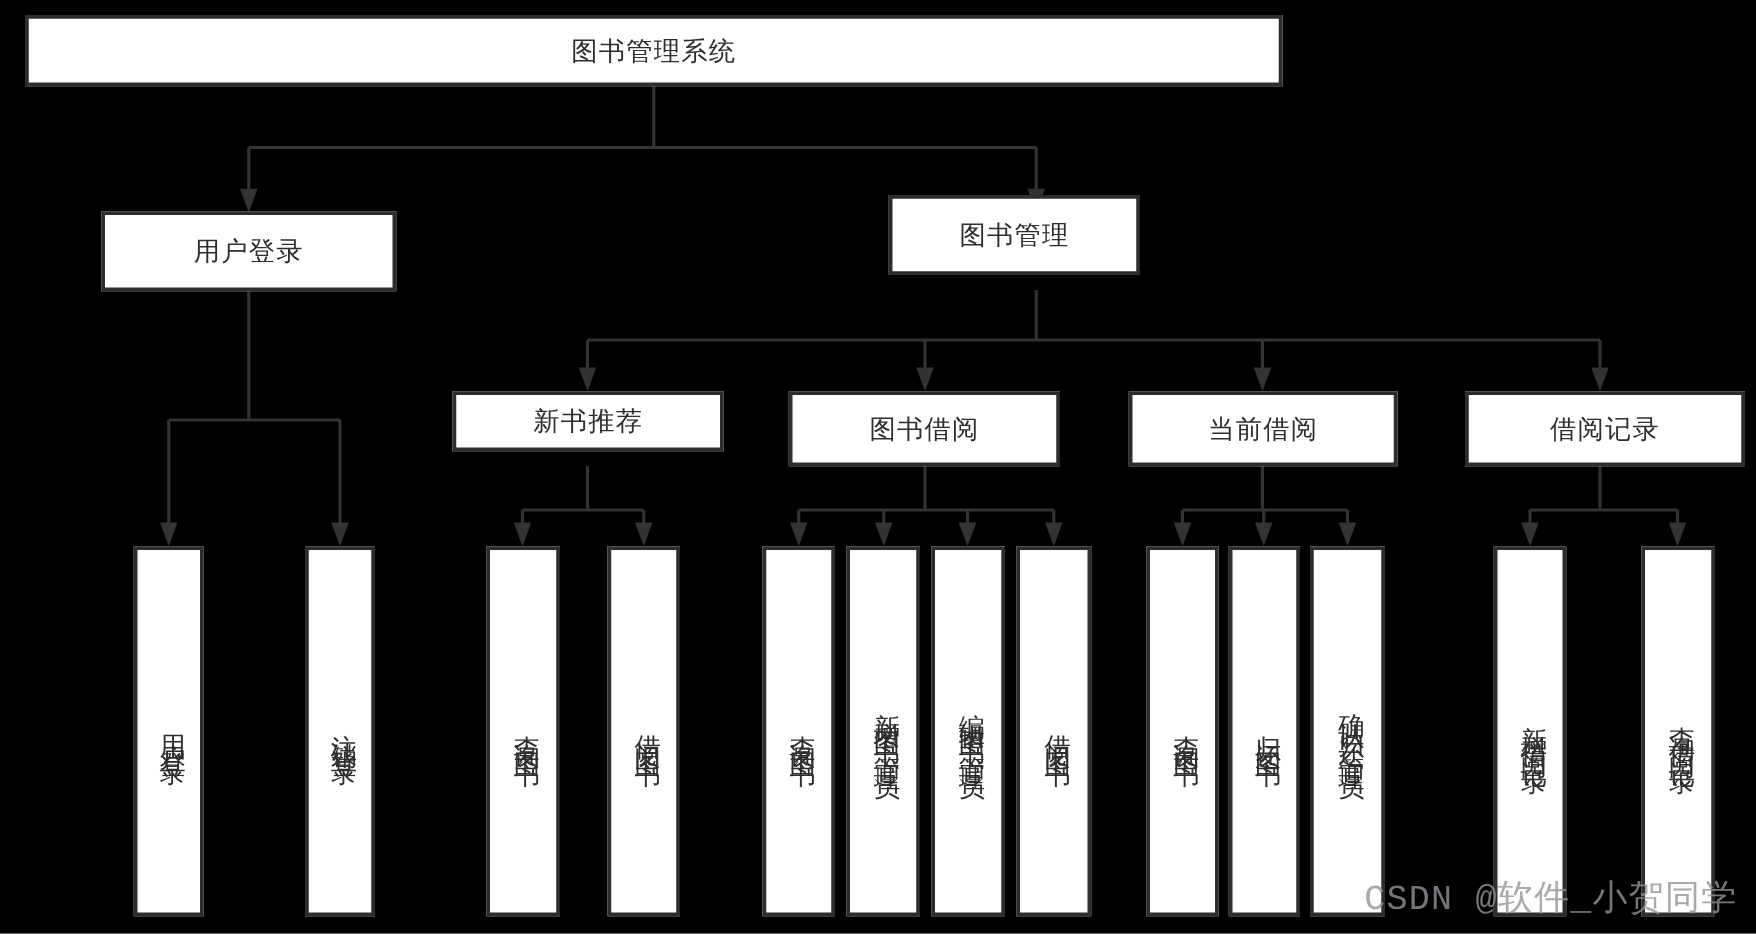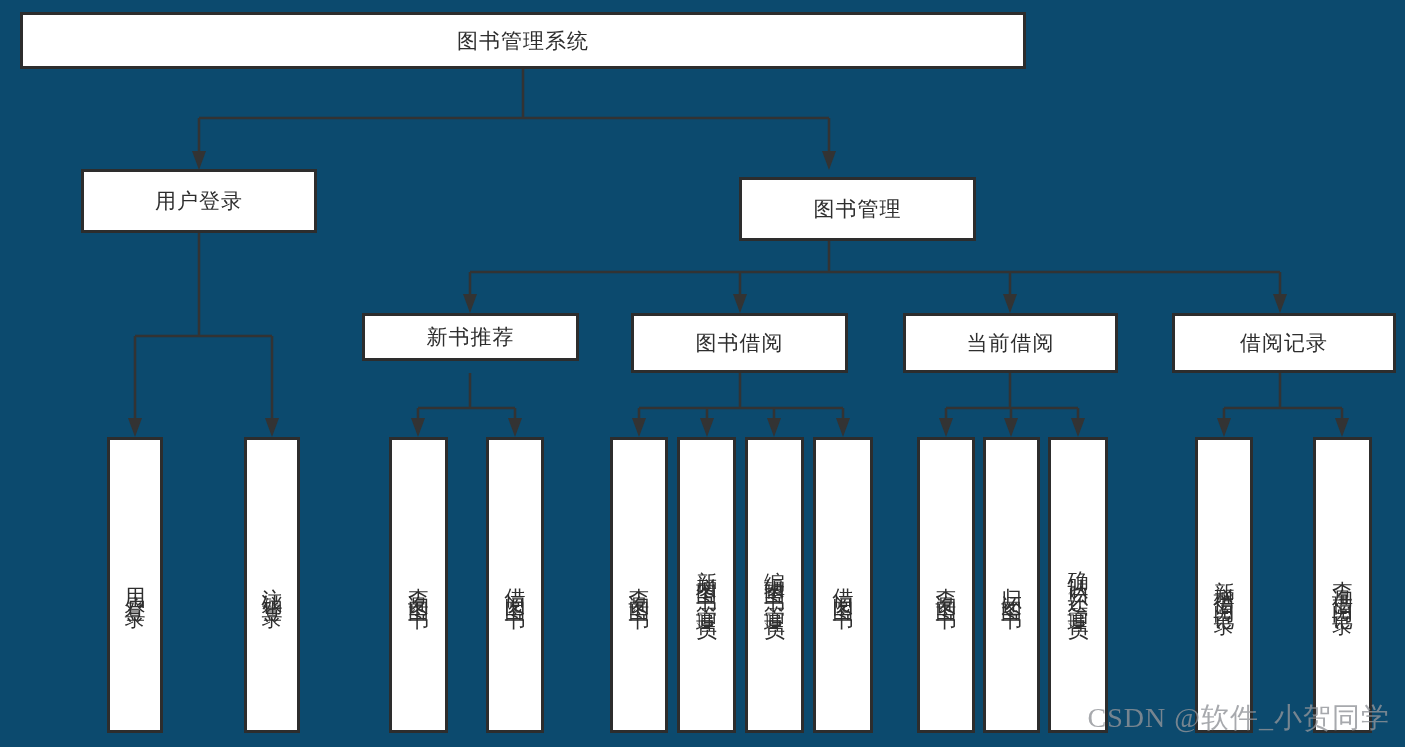--- a/index.html
+++ b/index.html
@@ -1,20 +1,20 @@
 <!DOCTYPE html>
 <html><head>
 <meta charset="utf-8">
 <style>
   html,body { margin:0; padding:0; background:#ffffff; }
   #canvas {
     position:relative;
     width:1405px; height:747px;
-    background:#0c4a6e;
-    font-family:Liberation Serif, serif;
+    background:#000000;
+    font-family:Liberation Mono, monospace;
     overflow:hidden;
   }
   #connectors { position:absolute; left:0; top:0; width:1405px; height:747px; }
   .node {
     position:absolute;
     box-sizing:border-box;
     border:3px solid #2d2d2d;
     background:#ffffff;
     display:flex;
     align-items:center;
@@ -86,21 +86,21 @@
     </g>
   </svg>
 
   <div class="node" style="left:20px; top:12px; width:1006px; height:57px;">
     <span>图书管理系统</span>
   </div>
 
   <div class="node" style="left:81px; top:169px; width:236px; height:64px;">
     <span>用户登录</span>
   </div>
-  <div class="node" style="left:711px; top:177px; width:237px; height:64px;margin-left:28px;">
+  <div class="node" style="left:711px; top:156px; width:201px; height:64px;">
     <span>图书管理</span>
   </div>
 
   <div class="node" style="left:362px; top:313px; width:217px; height:48px;">
     <span>新书推荐</span>
   </div>
   <div class="node" style="left:631px; top:313px; width:217px; height:60px;">
     <span>图书借阅</span>
   </div>
   <div class="node" style="left:903px; top:313px; width:215px; height:60px;">

